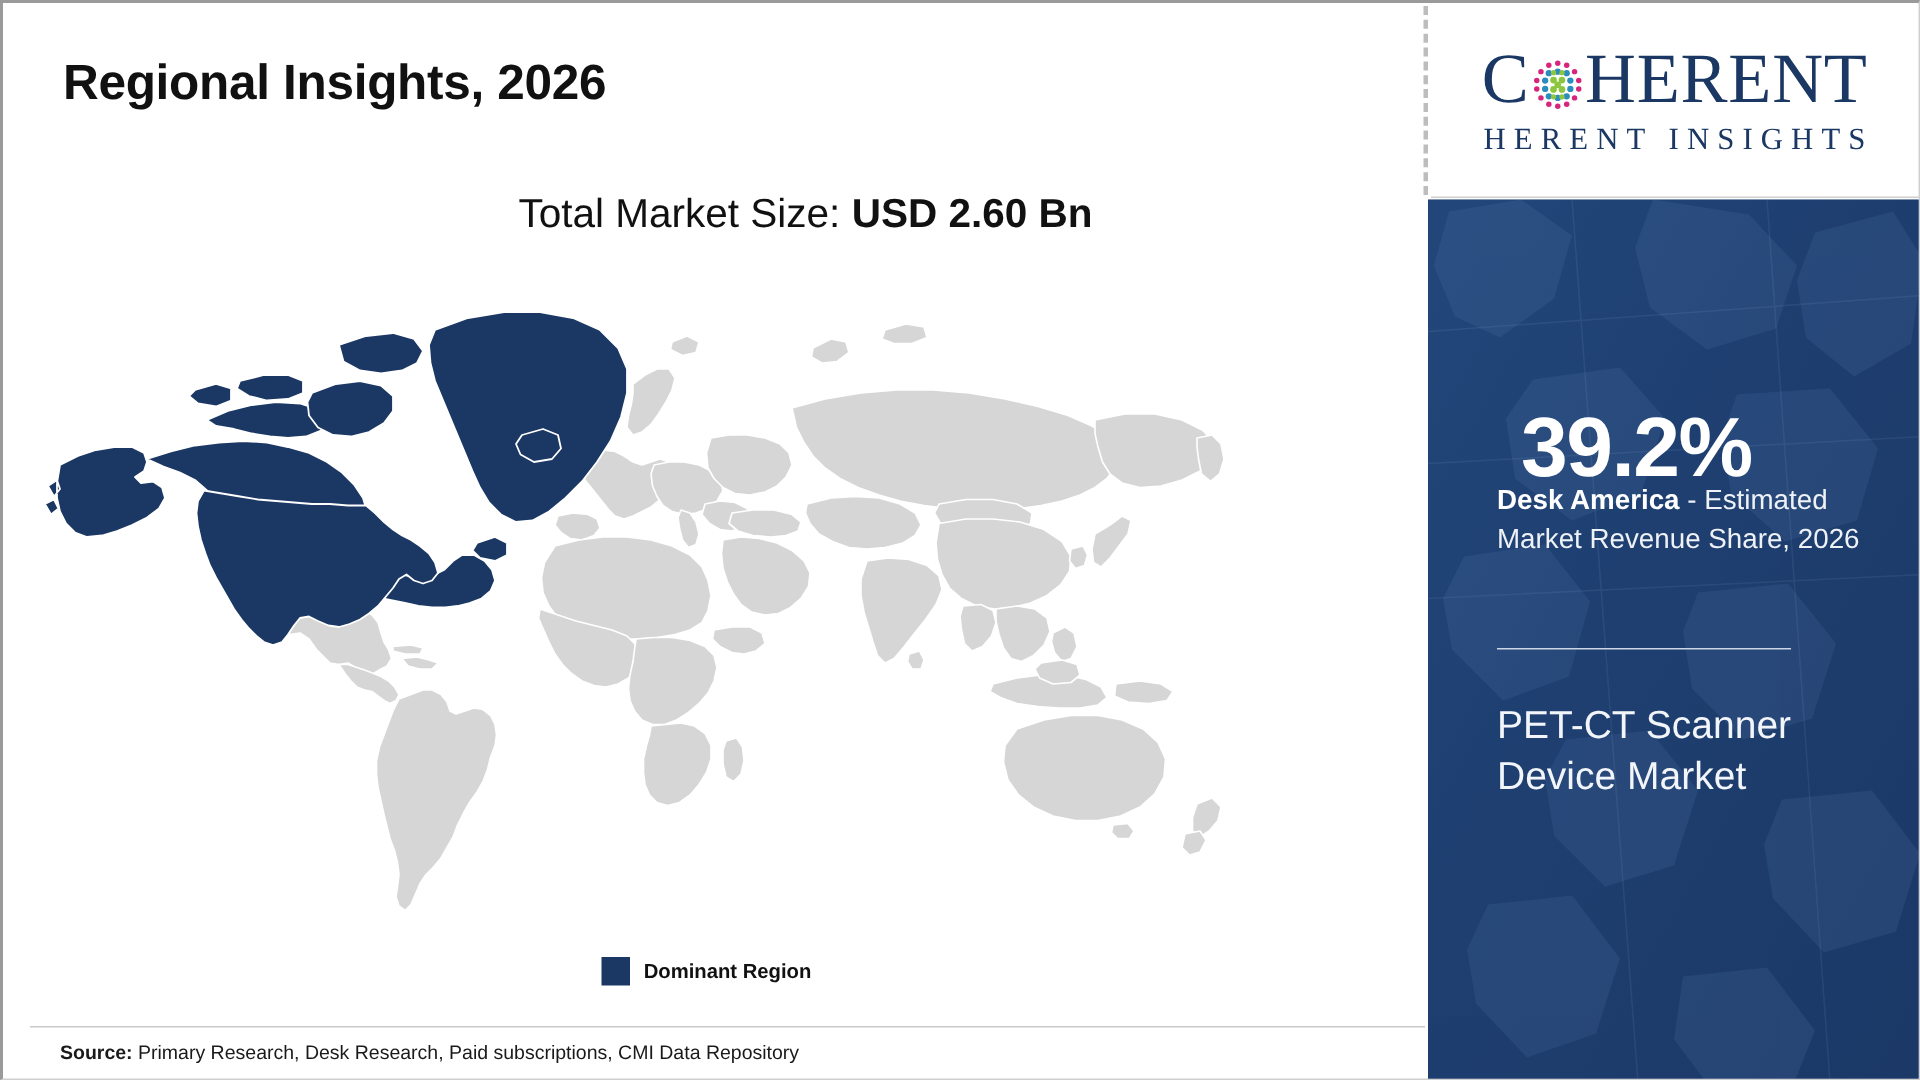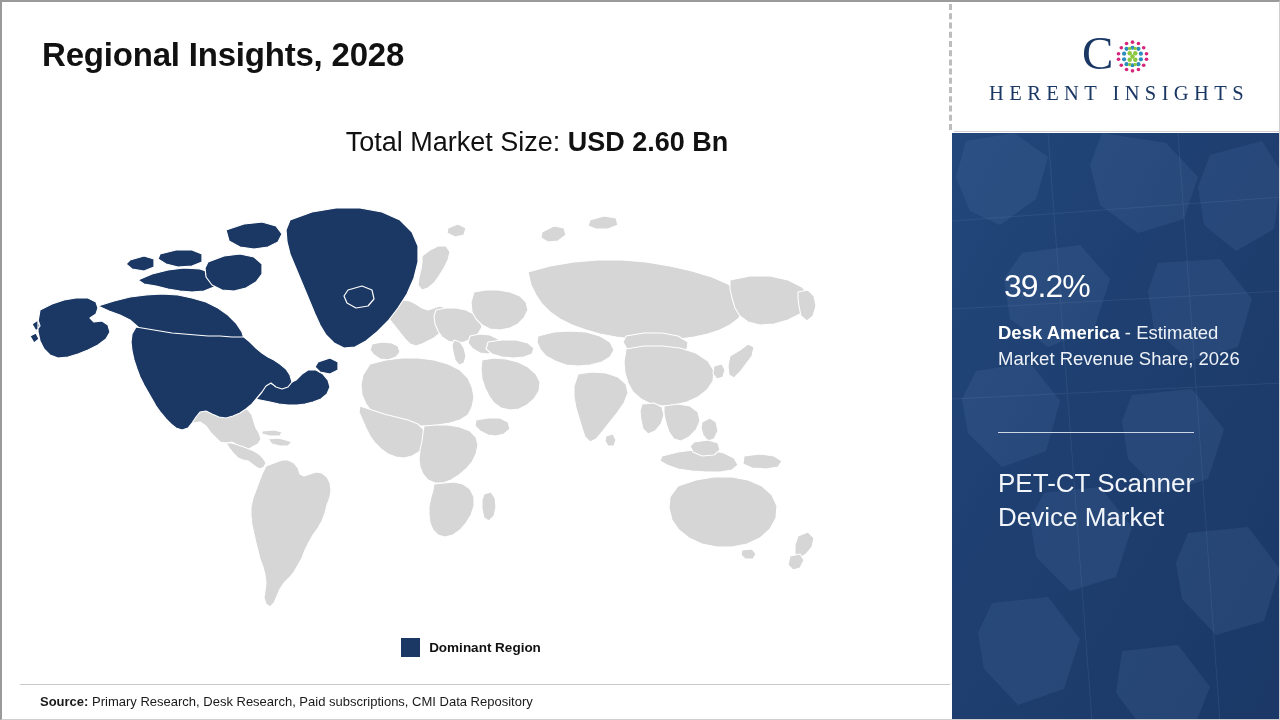--- a/index.html
+++ b/index.html
@@ -185,23 +185,23 @@
   #panel-content {
     position: absolute;
     left: 46px;
     right: 22px;
     top: 0;
     height: 100%;
   }
   #stat-percent {
     position: absolute;
     top: 137px;
-    left: 6px;
-    font-size: 32px;
-    font-weight: normal;
+    left: 16px;
+    font-size: 56px;
+    font-weight: bold;
     color: #ffffff;
     letter-spacing: -1px;
     line-height: 1;
   }
   #stat-desc {
     position: absolute;
     top: 187px;
     left: 0;
     right: 0;
     font-size: 18.5px;
@@ -230,21 +230,21 @@
     font-weight: normal;
   }
 </style>
 </head>
 <body>
 
 <div id="page">
 
   <div id="left-pane">
 
-    <div id="page-title">Regional Insights, 2028</div>
+    <div id="page-title">Regional Insights, 2026</div>
 
     <div id="market-size-line">
       <span class="ms-label">Total Market Size:</span>
       <span class="ms-value">USD 2.60 Bn</span>
     </div>
 
     <div id="map-wrap">
       <svg id="world-map" viewBox="0 0 812 440" preserveAspectRatio="xMidYMid meet">
 
         <g fill="#d6d6d6" stroke="#ffffff" stroke-width="1.1" stroke-linejoin="round">
@@ -376,20 +376,21 @@
             <circle cx="58" cy="41" r="6.4"></circle>
           <circle cx="42" cy="59" r="6.4"></circle>
             <circle cx="58" cy="59" r="6.4"></circle>
           <circle cx="50" cy="50" r="6.4"></circle>
           <circle cx="42" cy="27" r="5"></circle>
             <circle cx="58" cy="27" r="5"></circle>
           <circle cx="42" cy="73" r="5"></circle>
             <circle cx="58" cy="73" r="5"></circle>
         </g>
       </svg>
+      <span class="logo-rest">HERENT</span>
     </div>
     <div id="logo-bottom">HERENT INSIGHTS</div>
   </div>
 
   <div id="right-panel">
     <svg id="panel-texture" viewBox="0 0 330 589" preserveAspectRatio="none">
       <defs>
         <linearGradient id="pg" x1="0" y1="0" x2="1" y2="1">
           <stop offset="0%" stop-color="#24487c"></stop>
           <stop offset="45%" stop-color="#1e3f70"></stop>

